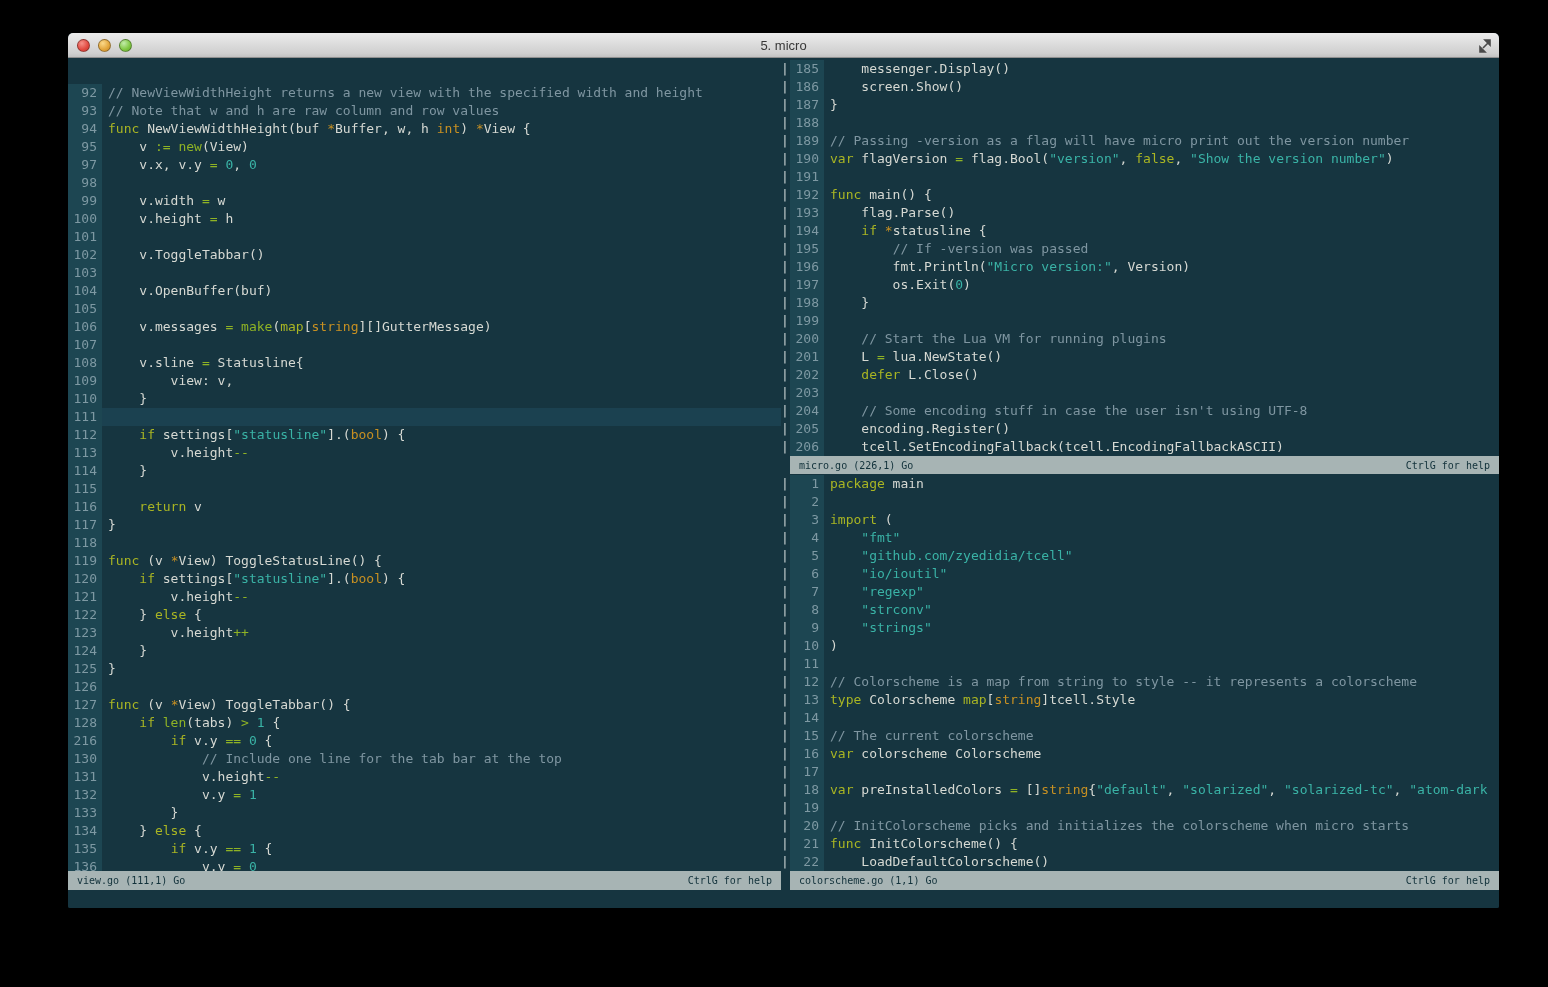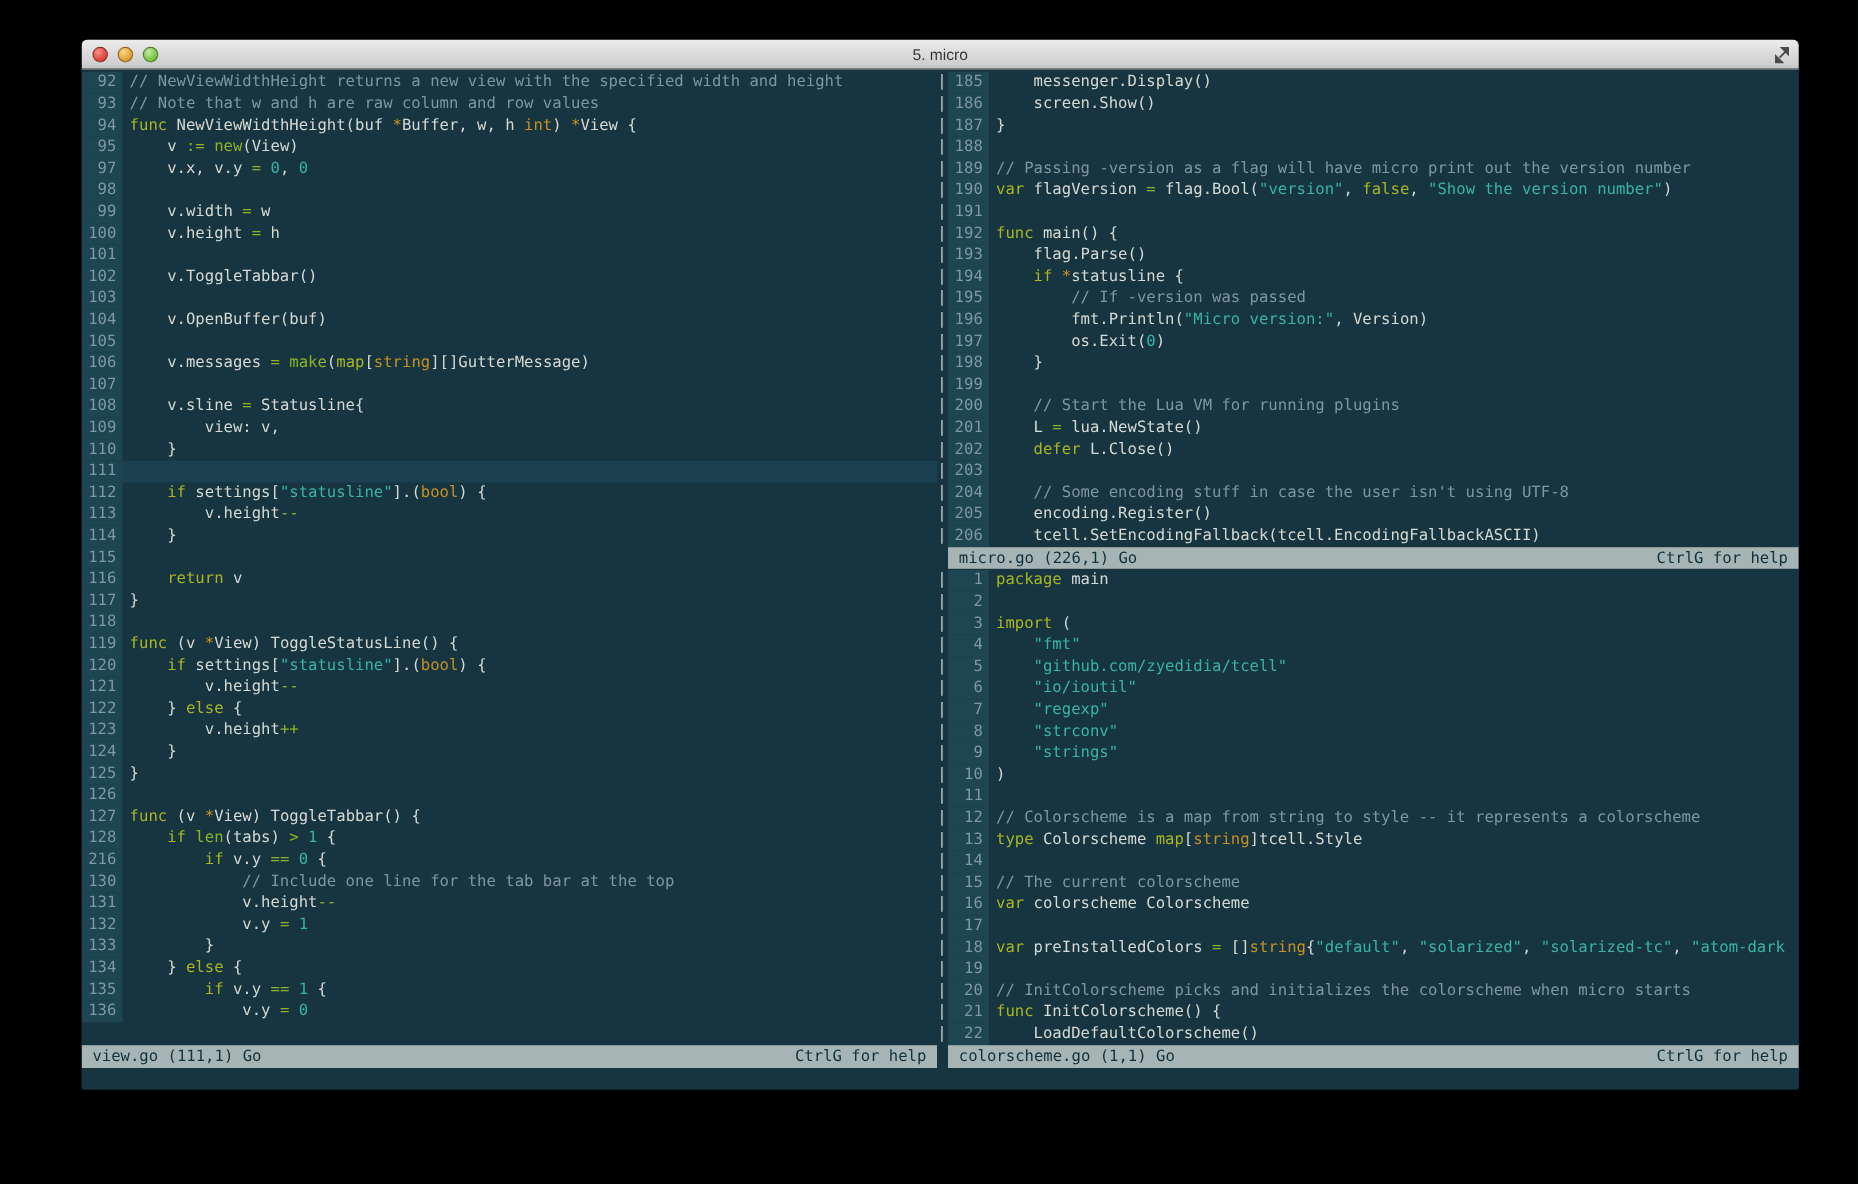--- a/index.html
+++ b/index.html
@@ -44,42 +44,42 @@
     position:absolute;left:0;right:0;text-align:center;
     font-size:13px;color:#383838;pointer-events:none;
   }
   .resize-btn{position:absolute;right:6px;top:5px;width:16px;height:16px;}
 
   .main{display:flex;height:813px;}
   .pane{overflow:hidden;background:var(--editor-bg);}
   .pane-left{width:713px;}
   .pane-right{flex:1;display:flex;flex-direction:column;}
   .code-area{padding-top:2px;overflow:hidden;}
-  .pane-left .code-area{height:813px;}
+  .pane-left .code-area{height:813px;margin-top:24px;}
   .code-top{height:398px;}
   .code-bottom{height:397px;padding-top:1px;}
 
   .line{display:flex;height:18px;line-height:18px;font-size:13px;white-space:pre;}
   .line.cur{background:var(--cur-line);flex-direction:column;}
   .gutter{
     flex:none;width:34px;text-align:right;padding-right:5px;
     background:var(--gutter-bg);color:var(--gutter-fg);
   }
   .split{flex:none;width:9px;text-align:left;color:var(--split-fg);background:var(--editor-bg);}
   .code{flex:1;padding-left:6px;color:var(--fg);overflow:hidden;}
   .cursor{display:inline-block;width:8px;height:15px;background:#8f9b9b;vertical-align:-2px;}
 
   .tok-d{color:var(--fg);} .tok-c{color:var(--comment);} .tok-k{color:var(--keyword);}
   .tok-o{color:var(--operator);} .tok-b{color:var(--builtin);text-align:right;} .tok-s{color:var(--string);}
   .tok-n{color:var(--number);} .tok-t{color:var(--type);}
 
   .statusbar{
     background:var(--bar-bg);color:var(--bar-fg);
     display:flex;justify-content:space-between;align-items:center;
-    font-size:13px;padding:0 9px;
+    font-size:10px;padding:0 9px;
   }
   .rstatus{height:18px;}
   .rstatus-wrap{display:flex;height:18px;}
   .rstatus-wrap .split-blank{flex:none;width:9px;background:var(--editor-bg);}
   .rstatus-wrap .statusbar{flex:1;}
 
   .bottom-row{display:flex;height:19px;}
   .bottom-row .statusbar{height:19px;}
   .bottom-row .bar-left{width:713px;}
   .bottom-row .gap{width:9px;background:var(--editor-bg);}

